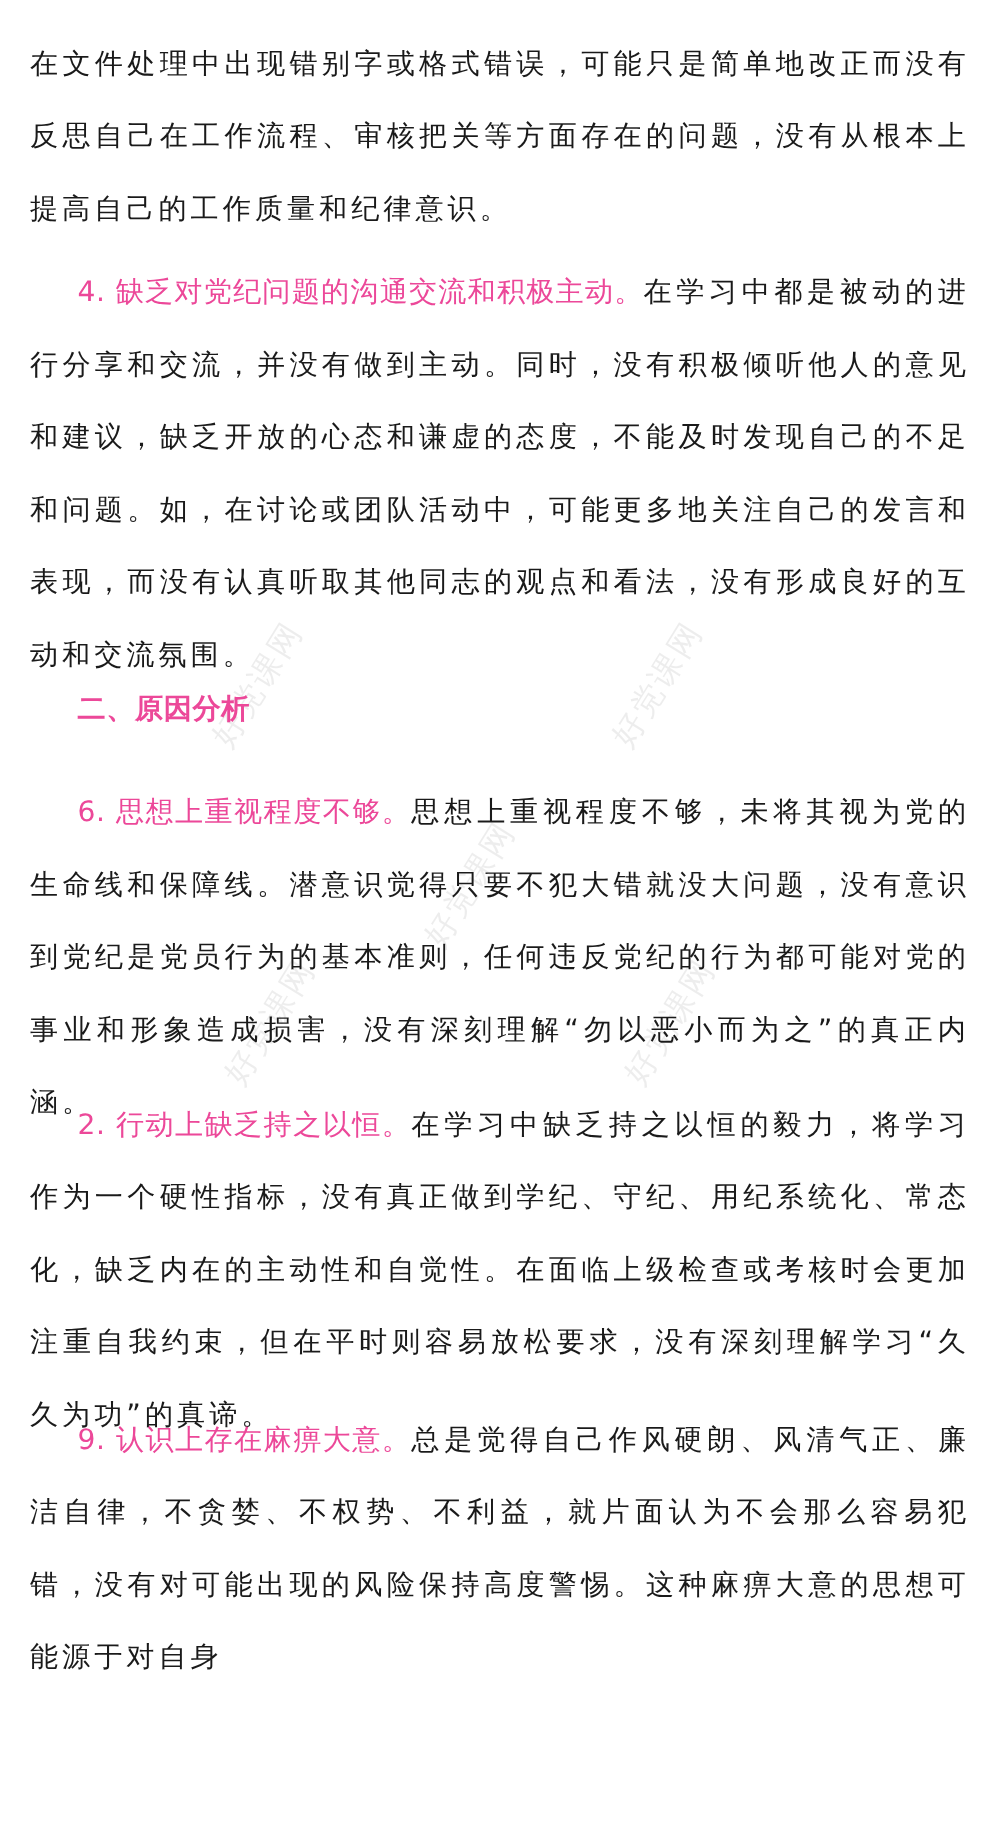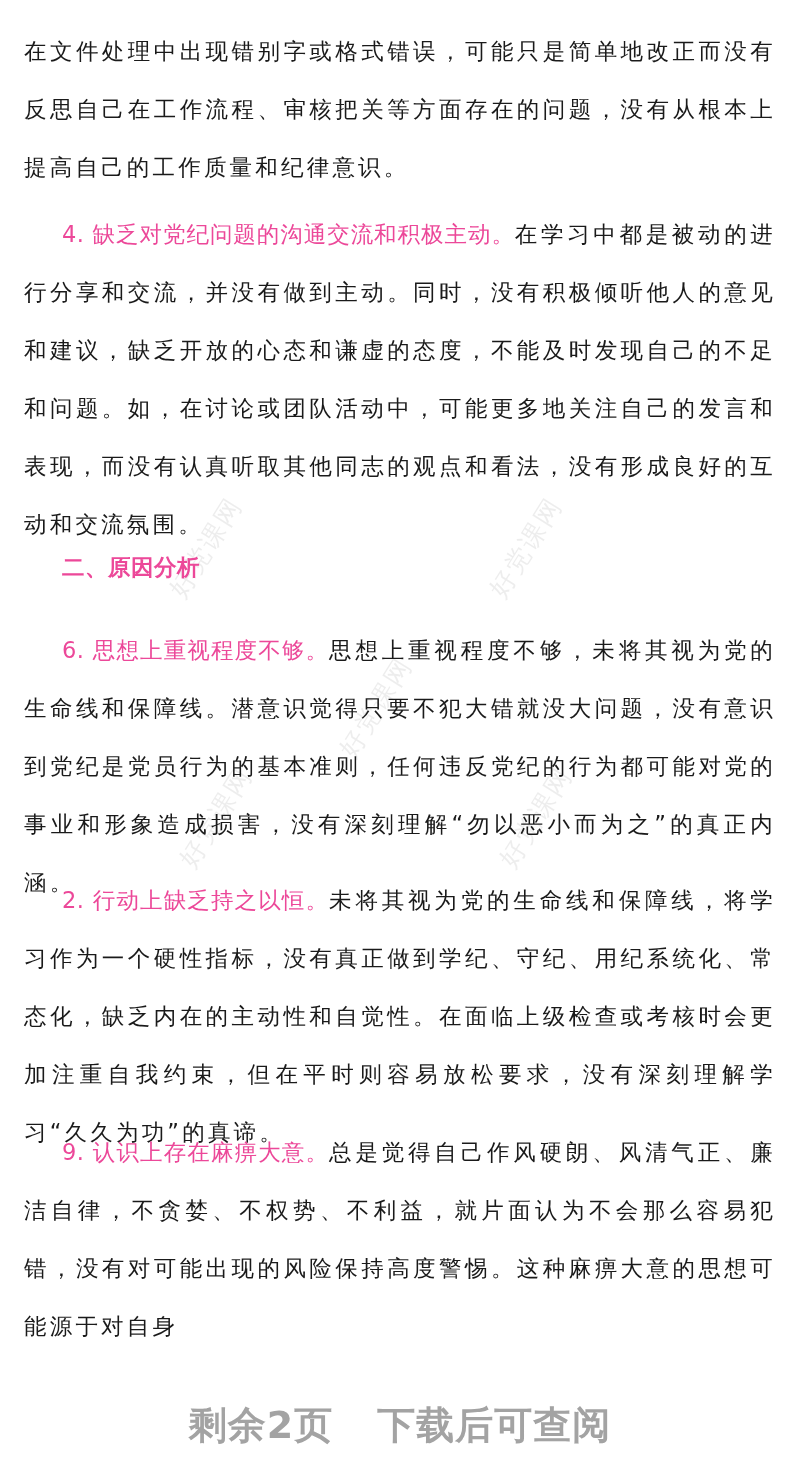--- a/index.html
+++ b/index.html
@@ -52,24 +52,21 @@
     <span class="lead">4. 缺乏对党纪问题的沟通交流和积极主动。</span><span>在学习中都是被动的进行分享和交流，并没有做到主动。同时，没有积极倾听他人的意见和建议，缺乏开放的心态和谦虚的态度，不能及时发现自己的不足和问题。如，在讨论或团队活动中，可能更多地关注自己的发言和表现，而没有认真听取其他同志的观点和看法，没有形成良好的互动和交流氛围。</span>
   </p>
 
   <h2 class="heading" style="top:538px;">二、原因分析</h2>
 
   <p class="para indent" style="top:621px;">
     <span class="lead">6. 思想上重视程度不够。</span><span>思想上重视程度不够，未将其视为党的生命线和保障线。潜意识觉得只要不犯大错就没大问题，没有意识到党纪是党员行为的基本准则，任何违反党纪的行为都可能对党的事业和形象造成损害，没有深刻理解“勿以恶小而为之”的真正内涵。</span>
   </p>
 
   <p class="para indent" style="top:871px;">
-    <span class="lead">2. 行动上缺乏持之以恒。</span><span>未将其视为党的生命线和保障线，将学习作为一个硬性指标，没有真正做到学纪、守纪、用纪系统化、常态化，缺乏内在的主动性和自觉性。在面临上级检查或考核时会更加注重自我约束，但在平时则容易放松要求，没有深刻理解学习“久久为功”的真谛。</span>
+    <span class="lead">2. 行动上缺乏持之以恒。</span><span>在学习中缺乏持之以恒的毅力，将学习作为一个硬性指标，没有真正做到学纪、守纪、用纪系统化、常态化，缺乏内在的主动性和自觉性。在面临上级检查或考核时会更加注重自我约束，但在平时则容易放松要求，没有深刻理解学习“久久为功”的真谛。</span>
   </p>
 
   <p class="para indent" style="top:1123px;">
     <span class="lead">9. 认识上存在麻痹大意。</span><span>总是觉得自己作风硬朗、风清气正、廉洁自律，不贪婪、不权势、不利益，就片面认为不会那么容易犯错，没有对可能出现的风险保持高度警惕。这种麻痹大意的思想可能源于对自身</span>
   </p>
 
-  <div class="footer">
-    <span>剩余2页</span><span class="gap"></span><span>下载后可查阅</span>
-  </div>
 
 </div>
 
 </body></html>

